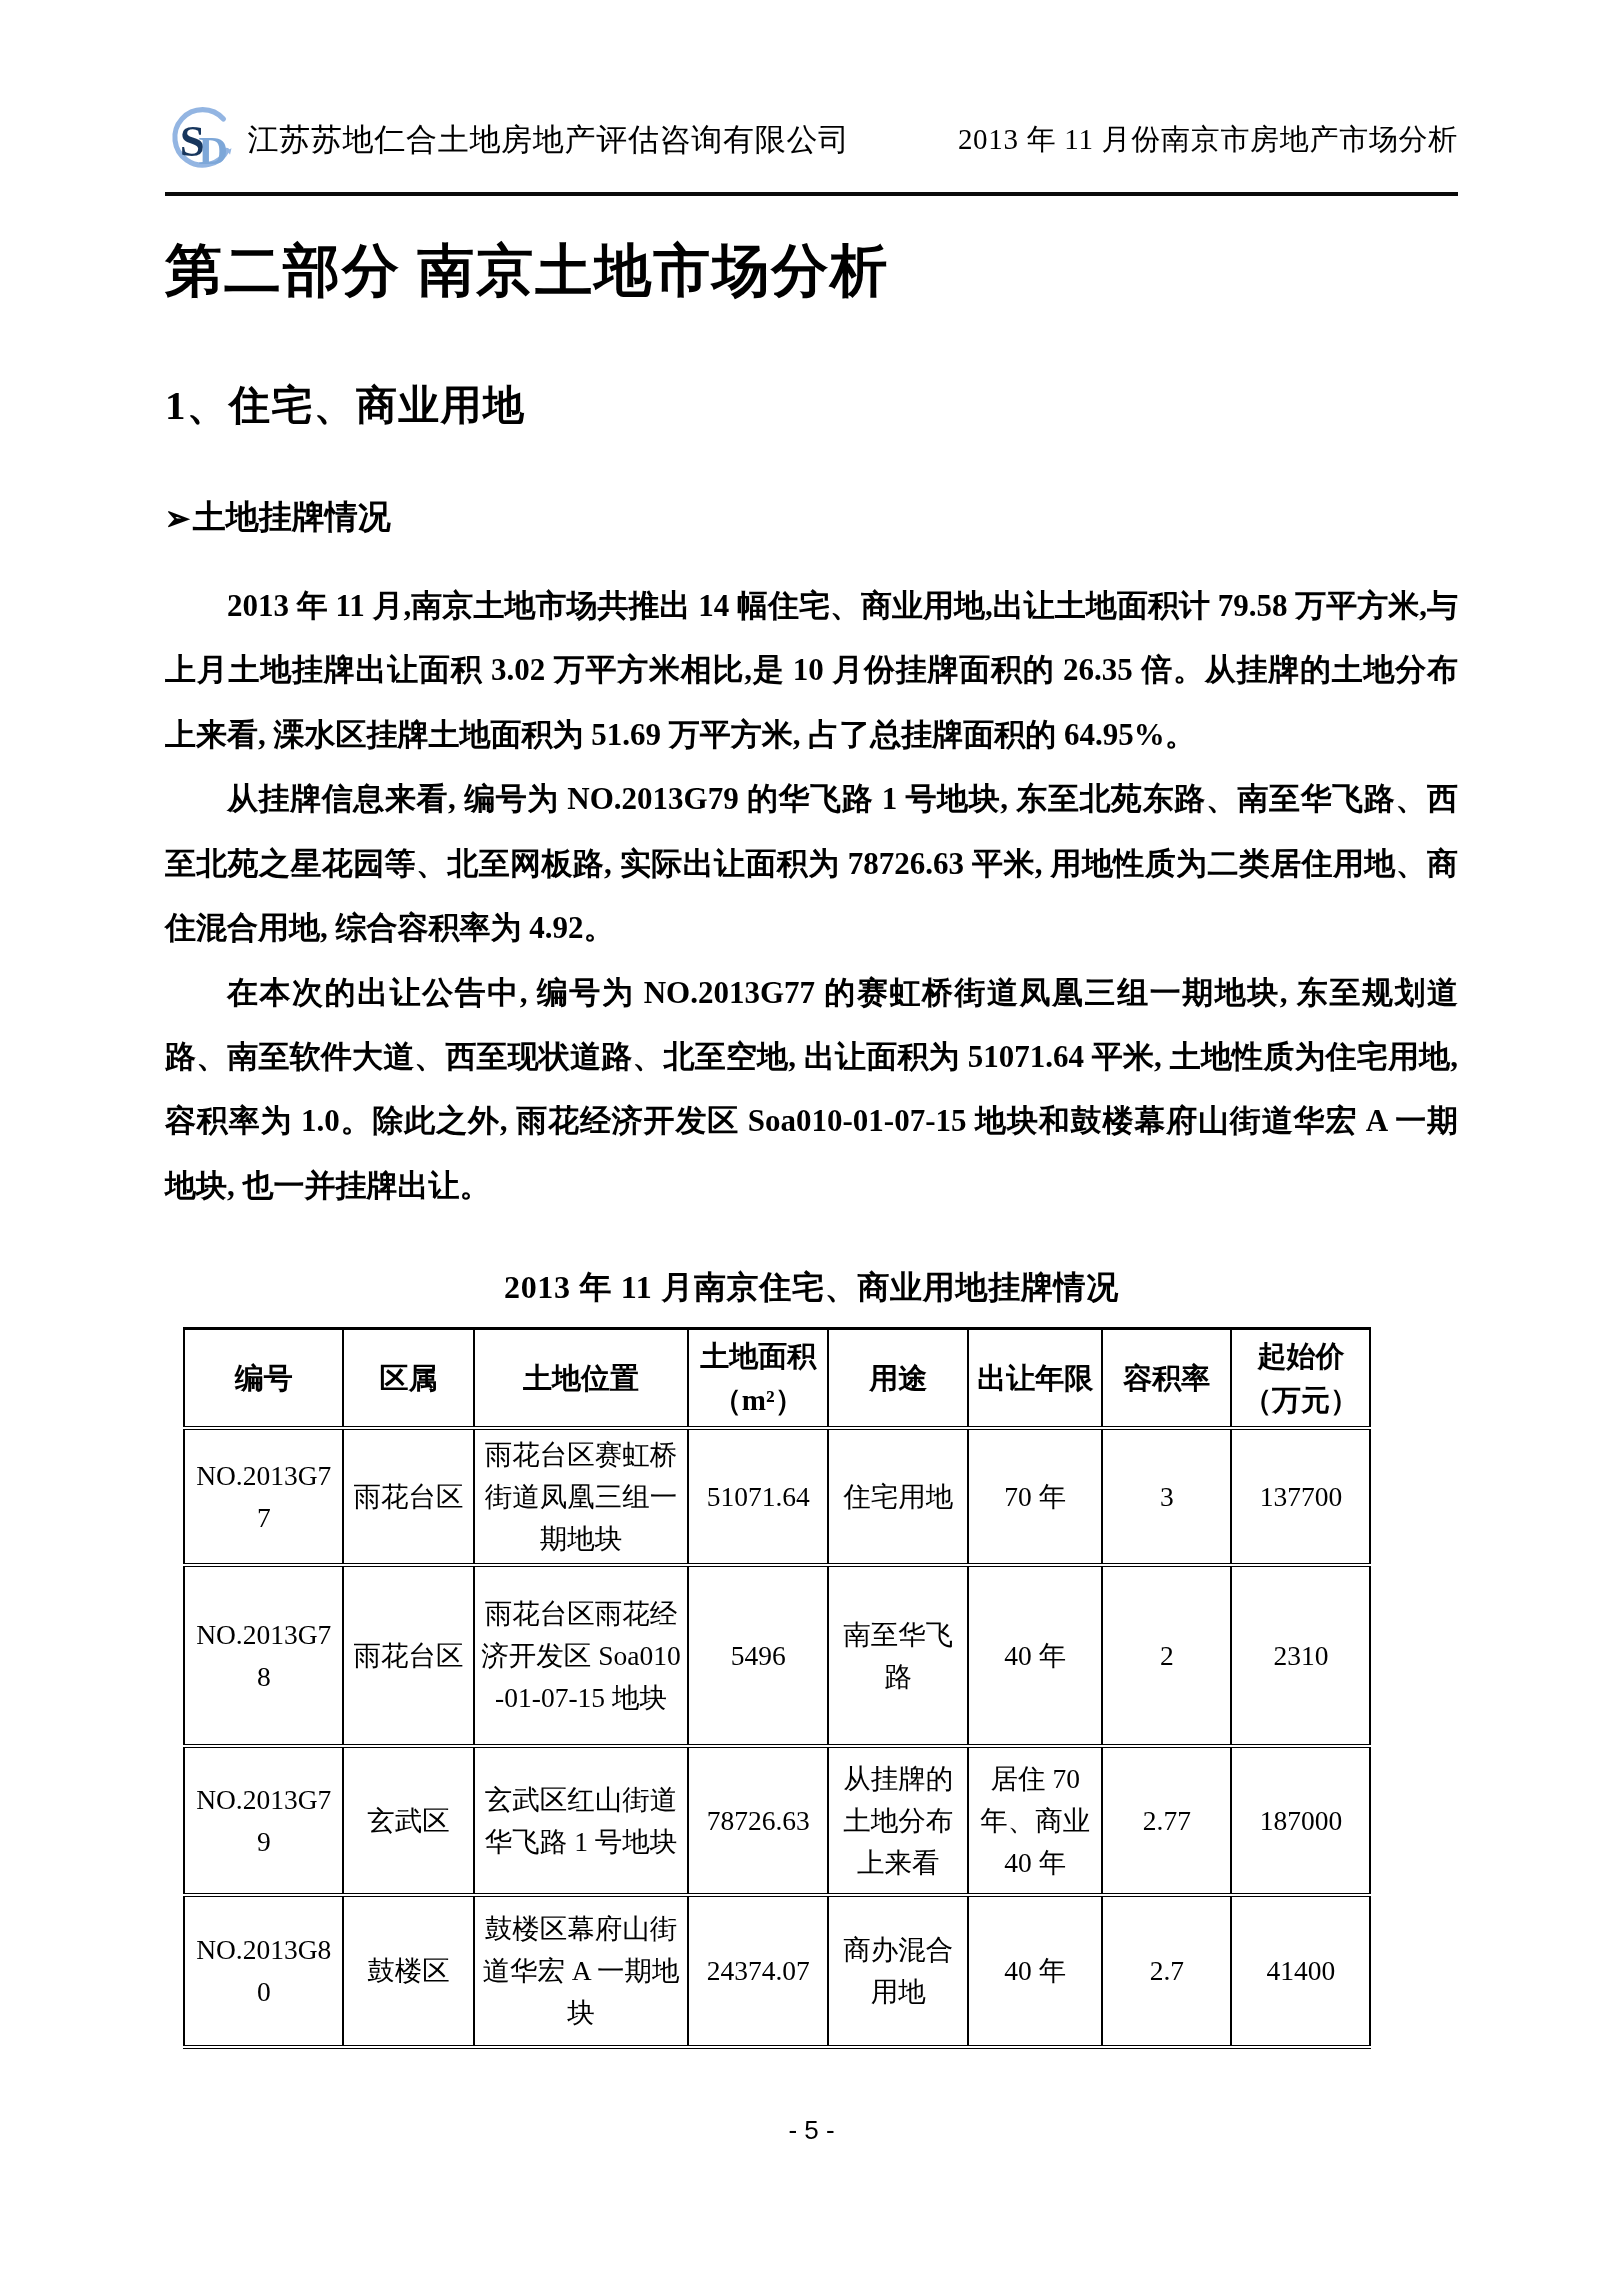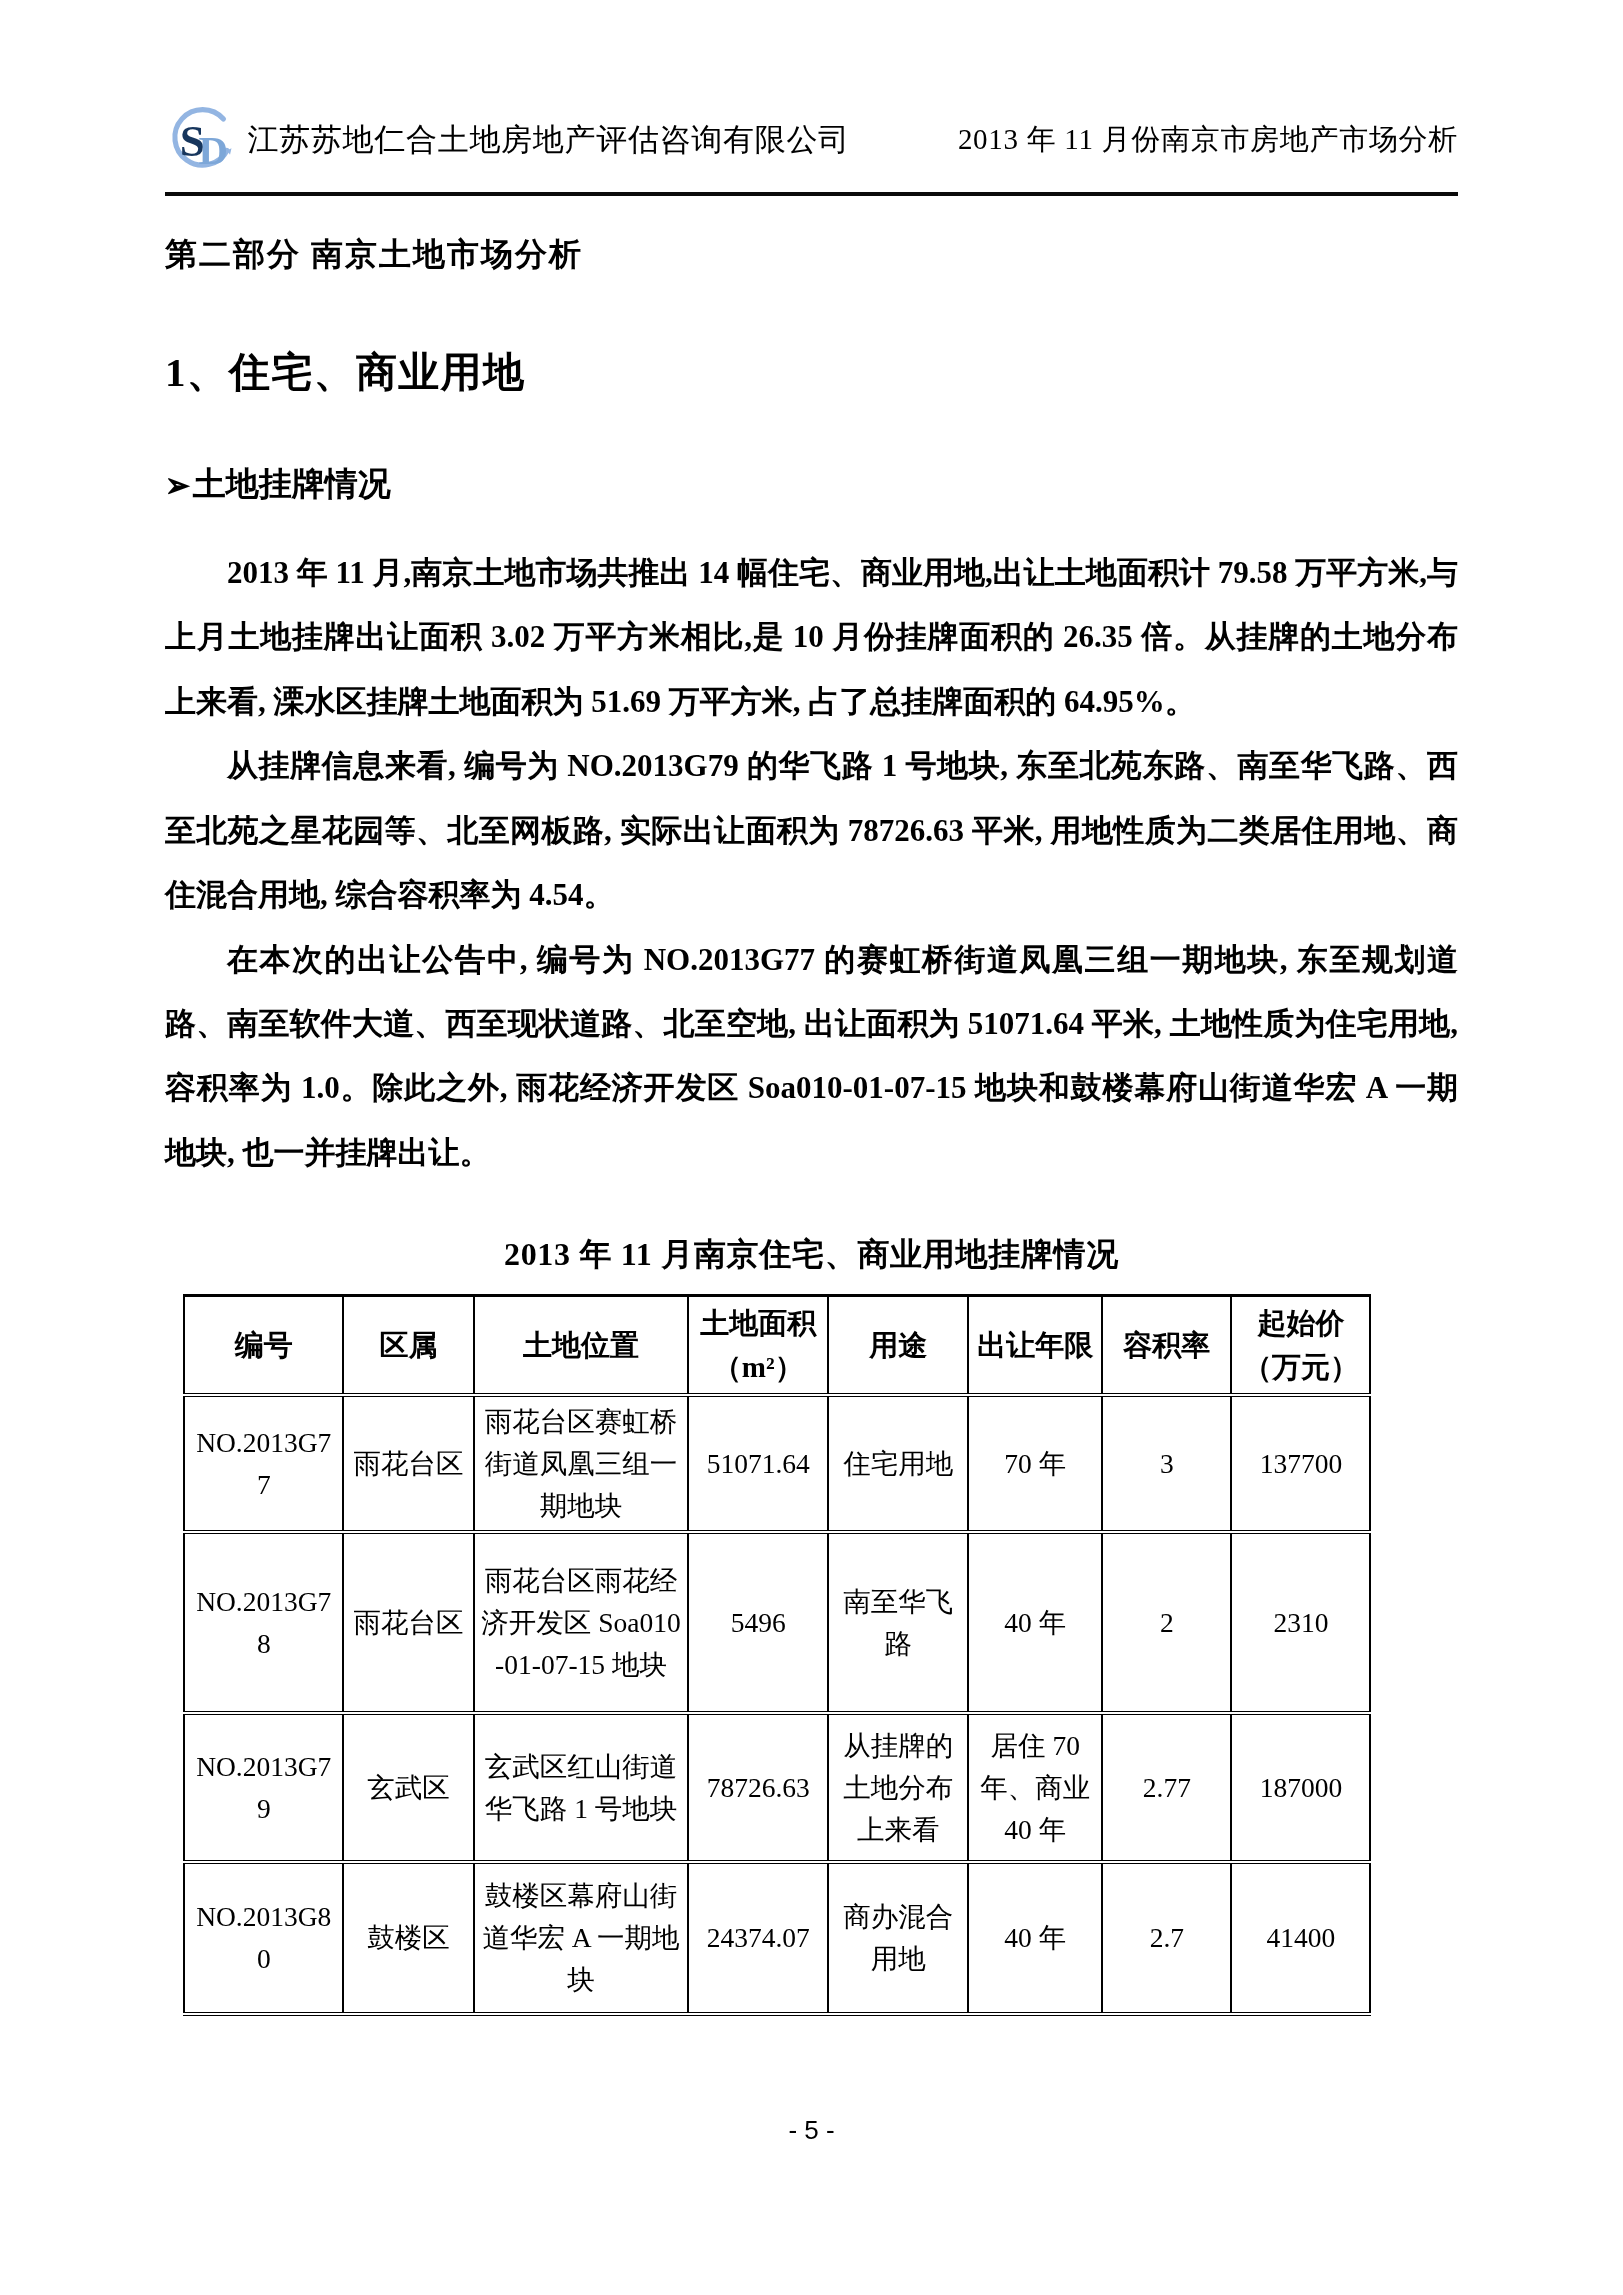--- a/index.html
+++ b/index.html
@@ -12,21 +12,21 @@
 
   
   .doc-header{display:flex;justify-content:space-between;align-items:center;
     padding-bottom:15.7px;border-bottom:4.6px solid #0a0a0a;}
   .header-left{display:flex;align-items:center;gap:6.5px;}
   .logo{width:76px;height:73px;flex:0 0 auto;}
   .company-name{font-size:31px;letter-spacing:0.7px;white-space:nowrap;text-align:center;}
   .doc-title{font-size:29px;white-space:nowrap;letter-spacing:0.7px;}
 
   
-  .main-title{margin-top:37px;font-size:32px;font-weight:bold;letter-spacing:2px;}
+  .main-title{margin-top:37px;font-size:57px;font-weight:bold;letter-spacing:2px;}
   .section-heading{margin-top:68px;font-size:41px;font-weight:bold;letter-spacing:1.3px;}
   .sub-heading{margin-top:62px;font-size:33px;font-weight:bold;display:flex;align-items:center;}
   .sub-heading .arrow{font-size:30px;margin-right:2.6px;transform:scaleY(1.15);}
 
   
   .body-text{margin-top:34px;font-weight:bold;}
   .body-text p{
     margin:0;font-size:31px;line-height:2.08;text-align:justify;
     text-indent:2em;word-break:break-all;
   }
@@ -73,21 +73,21 @@
 
   <div class="main-title">第二部分 南京土地市场分析</div>
   <div class="section-heading">1、住宅、商业用地</div>
   <div class="sub-heading">
     <span class="arrow">➢</span>
     <span>土地挂牌情况</span>
   </div>
 
   <div class="body-text">
     <p>2013 年 11 月,南京土地市场共推出 14 幅住宅、商业用地,出让土地面积计 79.58 万平方米,与上月土地挂牌出让面积 3.02 万平方米相比,是 10 月份挂牌面积的 26.35 倍。从挂牌的土地分布上来看, 溧水区挂牌土地面积为 51.69 万平方米, 占了总挂牌面积的 64.95%。</p>
-    <p>从挂牌信息来看, 编号为 NO.2013G79 的华飞路 1 号地块, 东至北苑东路、南至华飞路、西至北苑之星花园等、北至网板路, 实际出让面积为 78726.63 平米, 用地性质为二类居住用地、商住混合用地, 综合容积率为 4.54。</p>
+    <p>从挂牌信息来看, 编号为 NO.2013G79 的华飞路 1 号地块, 东至北苑东路、南至华飞路、西至北苑之星花园等、北至网板路, 实际出让面积为 78726.63 平米, 用地性质为二类居住用地、商住混合用地, 综合容积率为 4.92。</p>
     <p>在本次的出让公告中, 编号为 NO.2013G77 的赛虹桥街道凤凰三组一期地块, 东至规划道路、南至软件大道、西至现状道路、北至空地, 出让面积为 51071.64 平米, 土地性质为住宅用地, 容积率为 1.0。除此之外, 雨花经济开发区 Soa010-01-07-15 地块和鼓楼幕府山街道华宏 A 一期地块, 也一并挂牌出让。</p>
   </div>
 
   <div class="table-title">2013 年 11 月南京住宅、商业用地挂牌情况</div>
   <table class="land-table">
     <colgroup>
       <col style="width:13.4%">
         <col style="width:11.0%">
         <col style="width:18.1%">
         <col style="width:11.8%">

